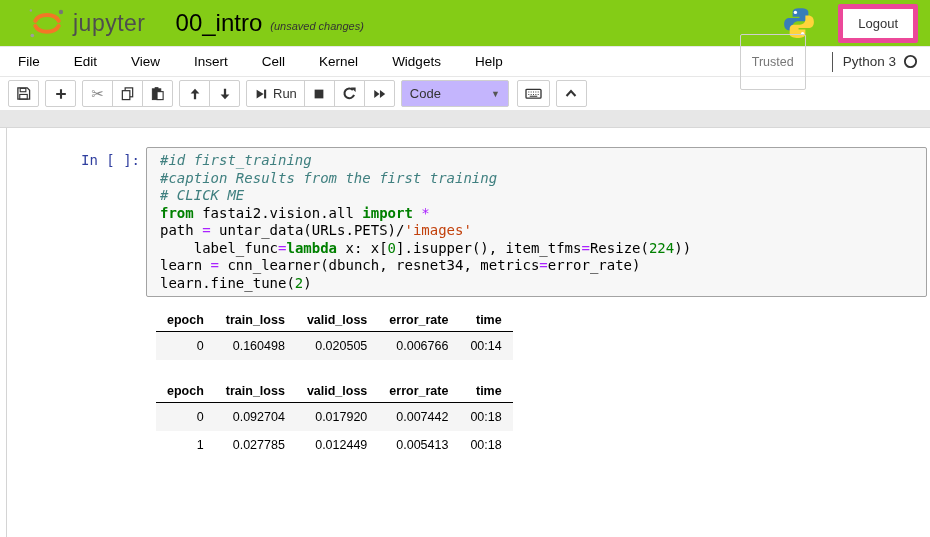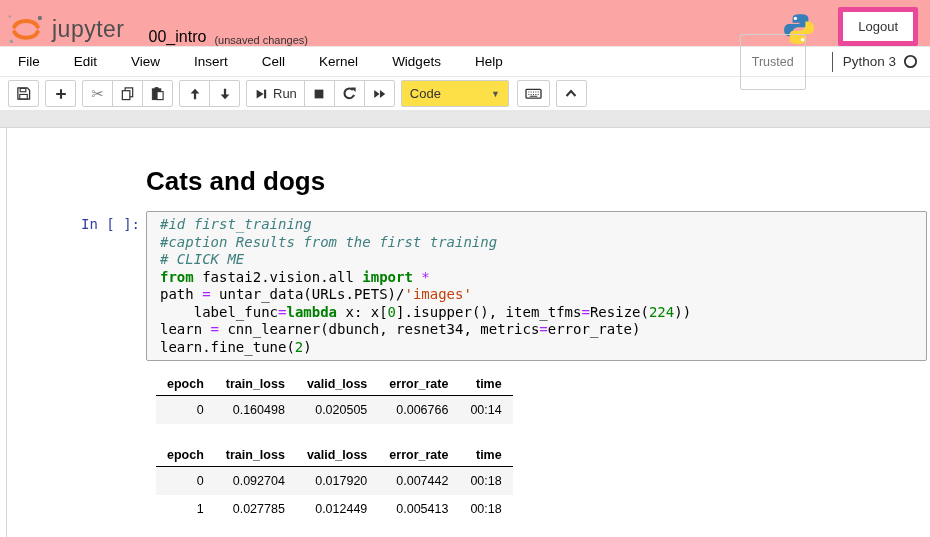--- a/index.html
+++ b/index.html
@@ -1,25 +1,25 @@
 <!DOCTYPE html>
 <html><head>
 <meta charset="utf-8">
 <style>
   * { box-sizing: border-box; margin: 0; padding: 0; }
   html,body { background:#fff; }
   body { width:930px; height:537px; overflow:hidden;
          font-family:"Liberation Sans", sans-serif; color:#000; }
 
   
-  .header { display:flex; align-items:flex-end; height:46px; padding:0 12px 0 4px; background:#fca5a5; }
+  .header { display:flex; align-items:center; height:46px; padding:0 12px 0 25px; background:#84cc16; }
   .logo { display:flex; align-items:center; cursor:pointer; text-decoration:none; }
   .logo-text { font-size:23px; color:#4e4e4e; margin-left:4px; letter-spacing:.5px; }
-  .nb-title { font-size:16px; color:#000; margin-left:24px; cursor:pointer; }
-  .checkpoint { font-size:11px; color:#333; margin-left:8px; margin-top:5px; }
+  .nb-title { font-size:24px; color:#000; margin-left:30px; cursor:pointer; }
+  .checkpoint { font-size:11px; color:#333; margin-left:8px; margin-top:5px;font-style:italic; }
   .header-spacer { flex:1; }
   .python-logo { margin-right:22px; }
   .logout-btn { background:#fff; border:5px solid #ec4899; border-radius:2px;
                 padding:7px 15px; font-size:13px; color:#333; cursor:pointer;
                 font-family:"Liberation Sans", sans-serif; }
 
   
   .menubar { display:flex; align-items:center; height:31px; padding:0 12px 0 6px;
              background:#fff; border-top:1px solid #e7e7e7; border-bottom:1px solid #e7e7e7; }
   .menu-item { font-size:13.5px; color:#000; padding:5px 12px; margin-right:10px; cursor:pointer;text-align:center; }
@@ -37,21 +37,21 @@
             border:1px solid #cfcfcf; color:#333; cursor:pointer; margin-left:-1px;
             font-family:"Liberation Sans", sans-serif; font-size:13px; }
   .btn-group .tb-btn:first-child { border-radius:2px 0 0 2px; margin-left:0; }
   .btn-group .tb-btn:last-child { border-radius:0 2px 2px 0; }
   .btn-group .tb-btn:only-child { border-radius:2px; }
   .tb-btn svg { display:block; }
   .run-label { margin-left:5px; }
   .glyph { font-size:15px; line-height:1; color:#333; }
   .celltype-select { display:flex; align-items:center; justify-content:space-between;
                      width:108px; height:27px; border:1px solid #cfcfcf; border-radius:2px;
-                     background:#fde047; padding:0 8px; font-size:13px; color:#333;
+                     background:#c4b5fd; padding:0 8px; font-size:13px; color:#333;
                      cursor:pointer; margin-right:8px; }
   .caret { font-size:9px; color:#555; }
 
   
   .gray-band { height:18px; background:#e7e7e7; border-bottom:1px solid #d7d7d7; }
   .notebook { background:#fff; border-left:1px solid #d4d4d4; margin-left:6px;
               height:409px; padding-top:14px; overflow:hidden; }
   .cell-row { display:flex; align-items:flex-start; }
   .prompt-col { width:139px; flex:0 0 139px; text-align:right; padding-right:6px;
                 font-family:"DejaVu Sans Mono", monospace; font-size:14px;
@@ -218,21 +218,20 @@
       </svg>
     </button>
   </div>
 </div>
 
 <div class="gray-band"></div>
 <div class="notebook">
 
   <div class="cell-row">
     <div class="prompt-col"></div>
-    <h1 class="md-heading">Cats and dogs</h1>
   </div>
 
   <div class="cell-row">
     <div class="prompt-col">In [ ]:</div>
     <div class="code-box" id="code-root">
         <div class="cm-line"><span class="tok-c">#id first_training</span></div>
         <div class="cm-line"><span class="tok-c">#caption Results from the first training</span></div>
         <div class="cm-line"><span class="tok-c"># CLICK ME</span></div>
         <div class="cm-line"><span class="tok-k">from</span><span class="tok-t"> fastai2.vision.all </span><span class="tok-k">import</span><span class="tok-t"> </span><span class="tok-o">*</span></div>
         <div class="cm-line"><span class="tok-t">path </span><span class="tok-o">=</span><span class="tok-t"> untar_data(URLs.PETS)/</span><span class="tok-s">'images'</span></div>

